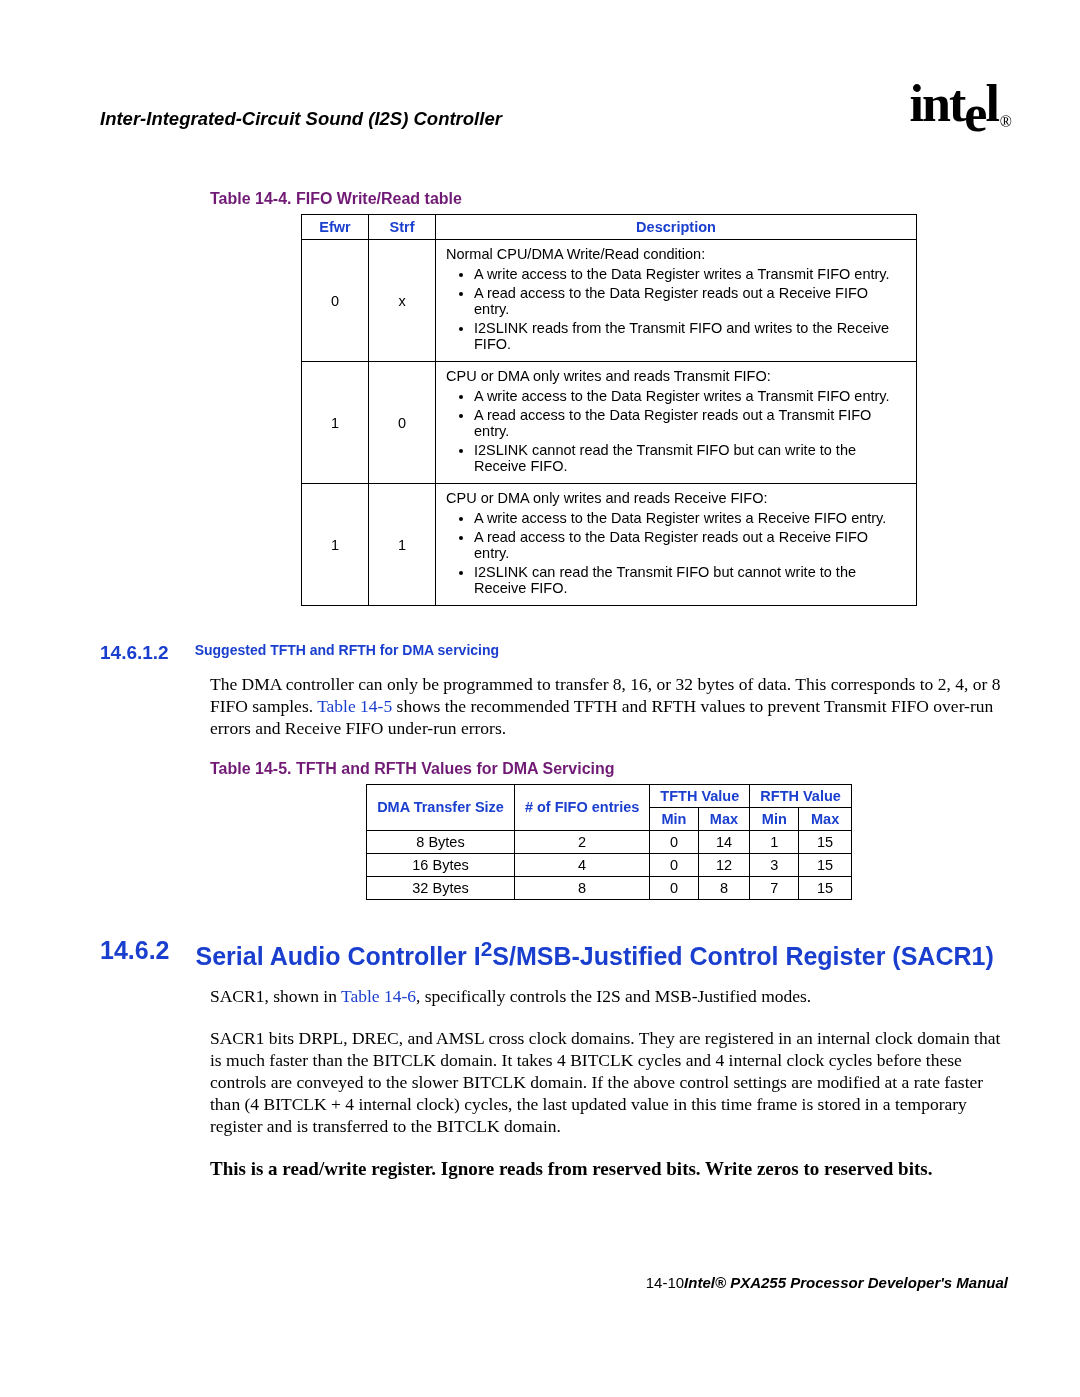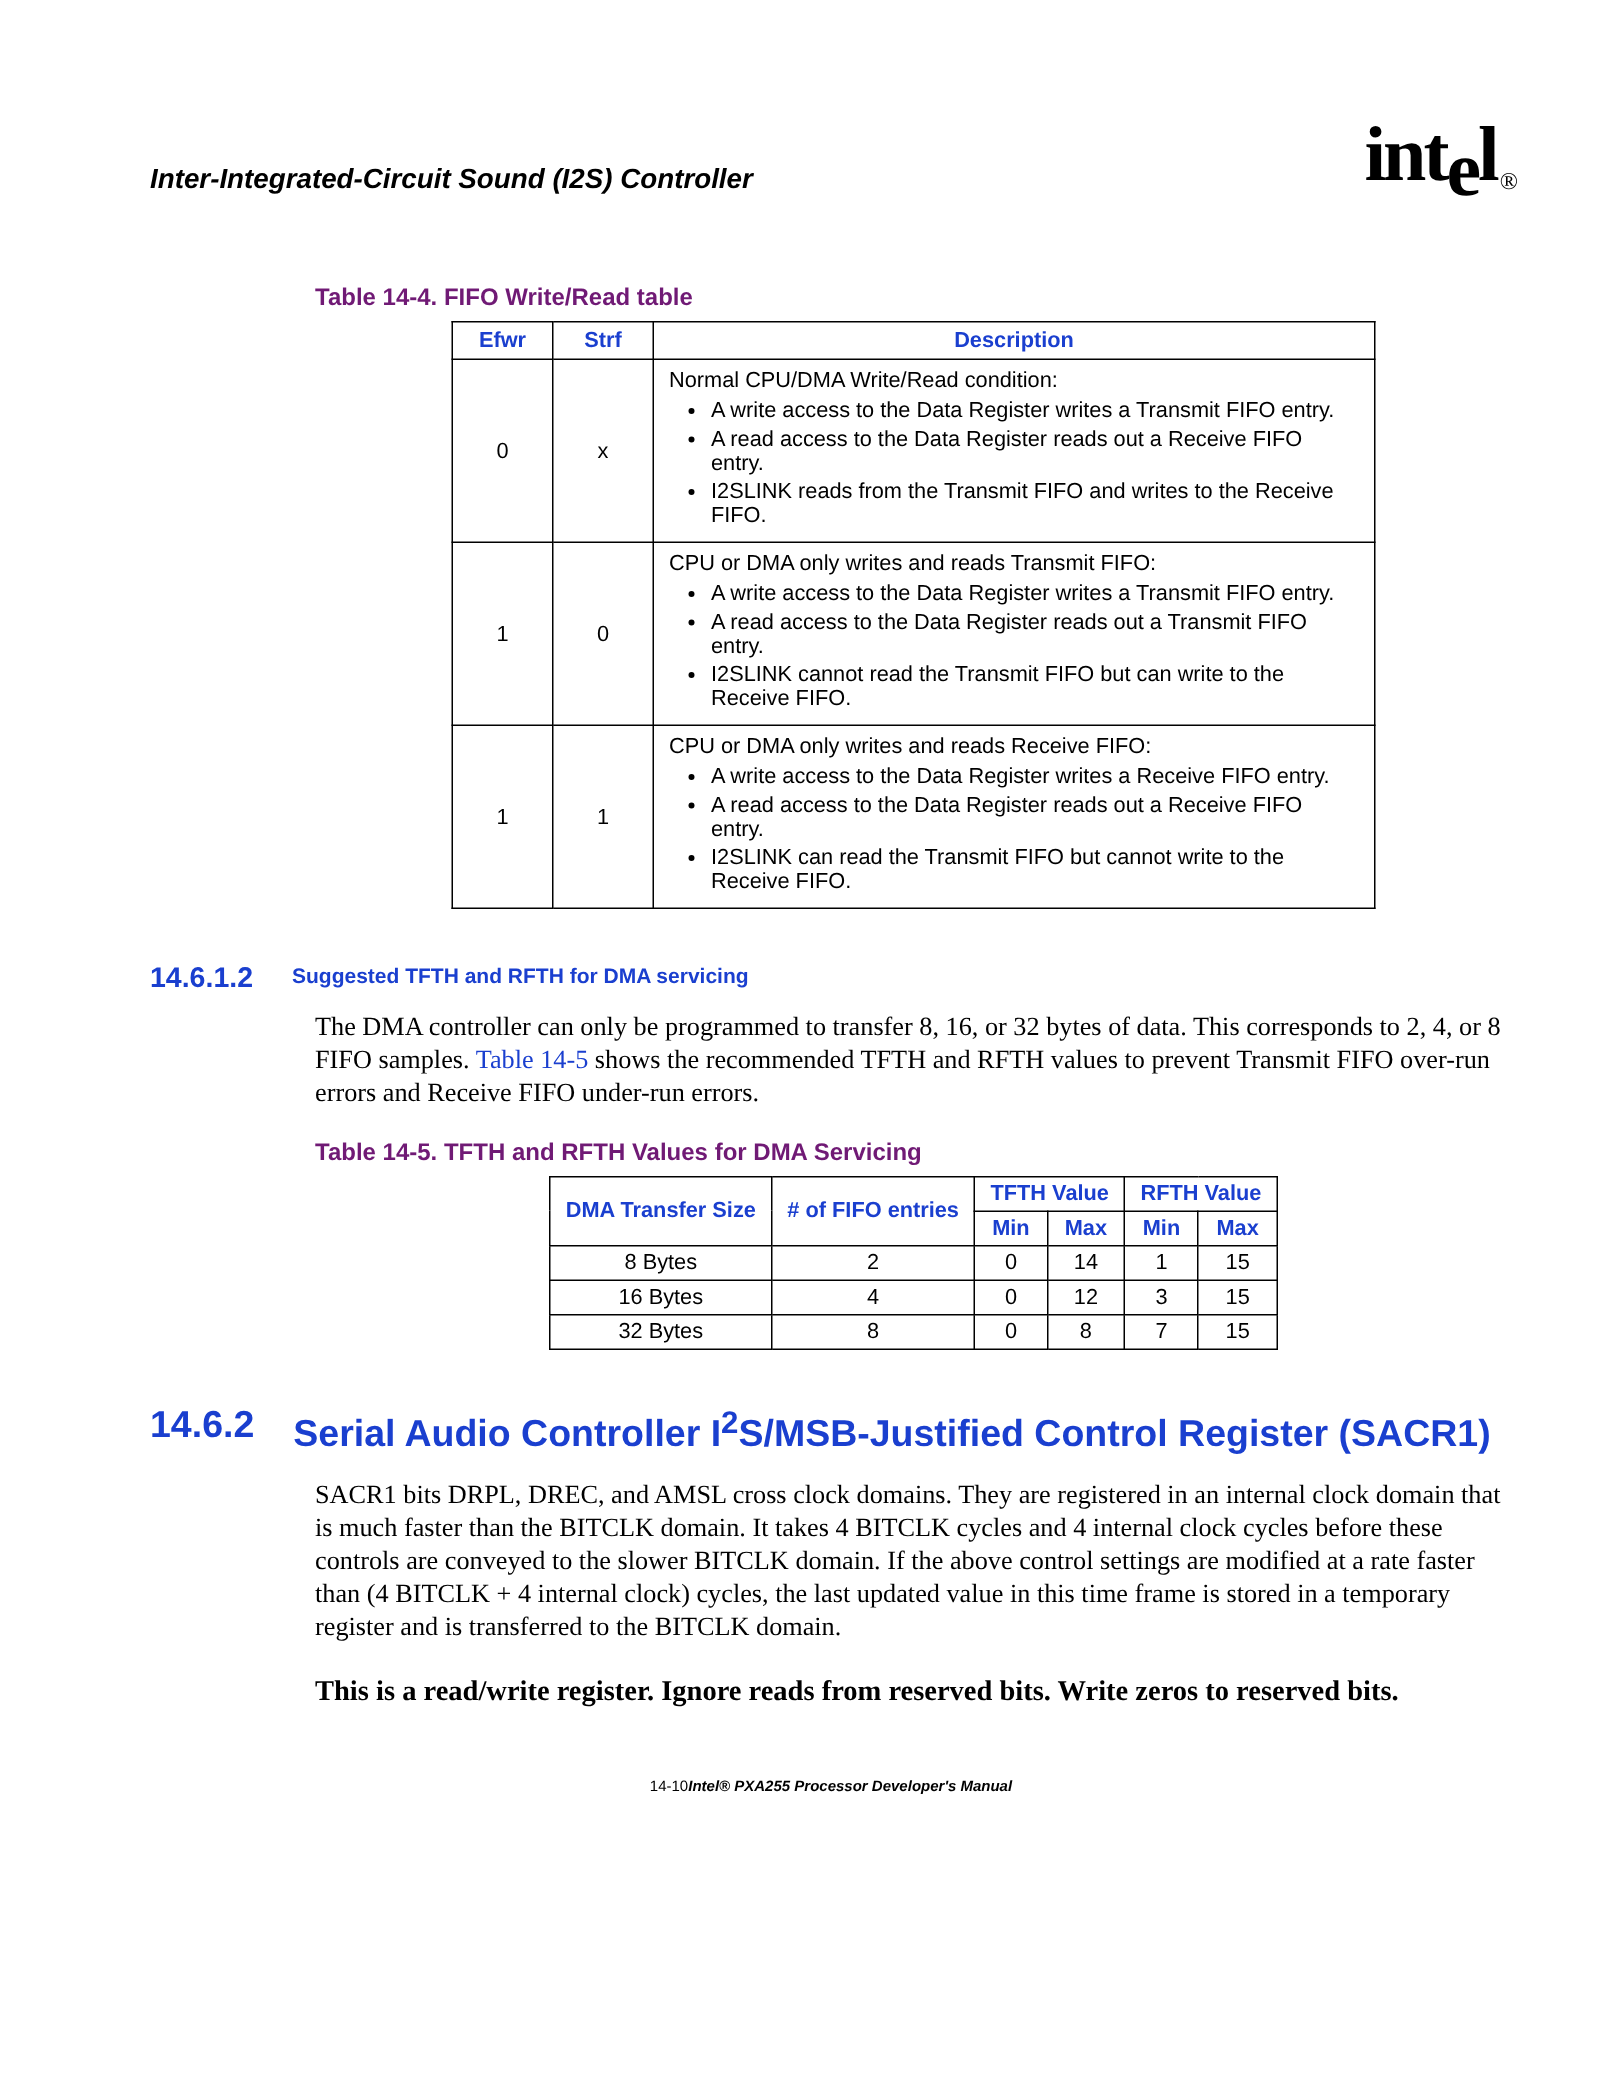--- a/index.html
+++ b/index.html
@@ -127,24 +127,24 @@
   }
   .link-blue { color: #1a3fcf; }
   .bold-note {
     font-family: "Times New Roman", serif;
     font-weight: bold;
     font-size: 19px;
     margin-top: 14px;
   }
   .footer-row {
     display: flex;
-    justify-content: center;
-    font-family: Arial, Helvetica, sans-serif;
-    font-size: 10px;
-    margin-top: 47px;
+    justify-content: flex-end;
+    font-family: Arial, Helvetica, sans-serif;
+    font-size: 15px;
+    margin-top: 93px;
   }
   .footer-right {
     font-style: italic;
     font-weight: bold;
   }
 </style>
 </head>
 <body>
 
 <div class="page">
@@ -266,20 +266,23 @@
   </div>
 
   <div class="sec-row h2">
     <div class="sec-num">14.6.2</div>
     <div class="sec-title">
       <span>Serial Audio Controller I</span><sup>2</sup><span>S/MSB-Justified Control Register (SACR1)</span>
     </div>
   </div>
 
   <div class="body-block">
+    <p class="body-text">
+      <span>SACR1, shown in </span><span class="link-blue">Table 14-6</span><span>, specifically controls the I2S and MSB-Justified modes.</span>
+    </p>
     <p class="body-text">SACR1 bits DRPL, DREC, and AMSL cross clock domains. They are registered in an internal clock domain that is much faster than the BITCLK domain. It takes 4 BITCLK cycles and 4 internal clock cycles before these controls are conveyed to the slower BITCLK domain. If the above control settings are modified at a rate faster than (4 BITCLK + 4 internal clock) cycles, the last updated value in this time frame is stored in a temporary register and is transferred to the BITCLK domain.</p>
     <p class="body-text bold-note">This is a read/write register. Ignore reads from reserved bits. Write zeros to reserved bits.</p>
   </div>
 
   <div class="footer-row">
     <div>14-10</div>
     <div class="footer-right">Intel® PXA255 Processor Developer's Manual</div>
   </div>
 
 </div>

